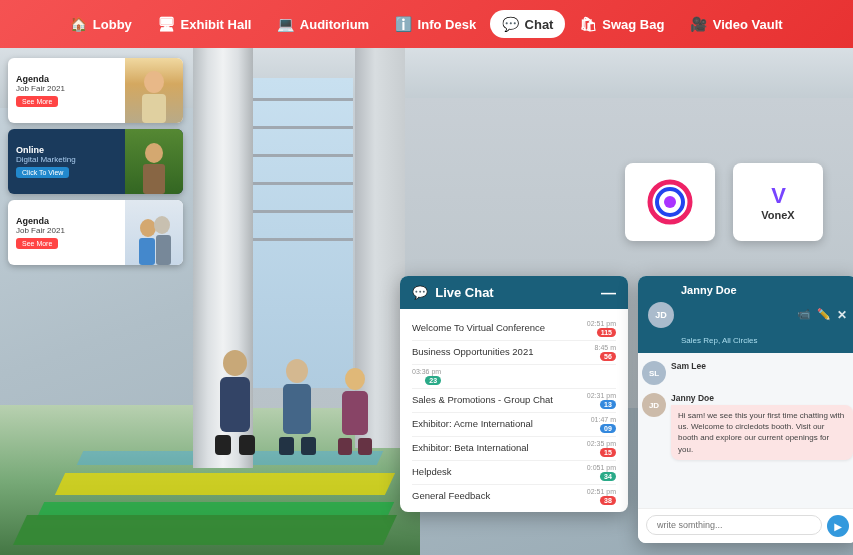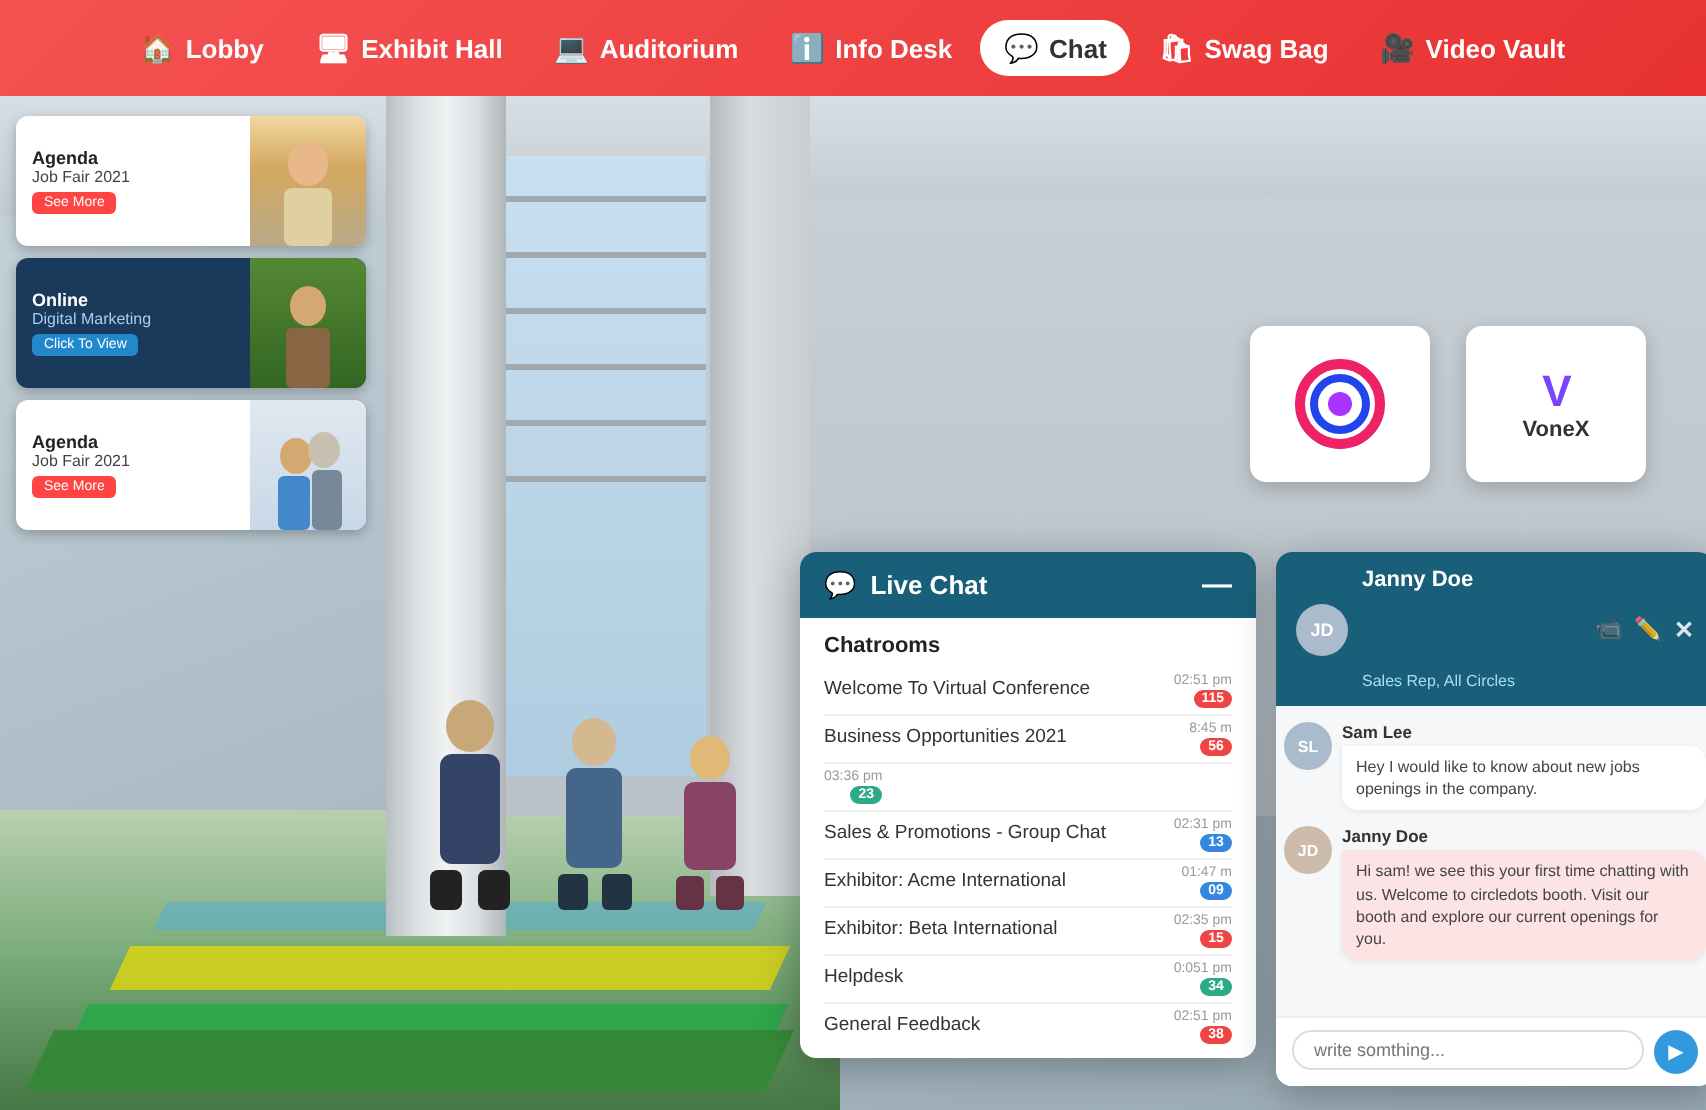--- a/index.html
+++ b/index.html
@@ -153,21 +153,20 @@
 
   <div style="position:absolute;top:228px;left:400px;width:228px;background:white;border-radius:8px;box-shadow:0 4px 20px rgba(0,0,0,0.3);overflow:hidden;">
     <div style="background:#1a5f7a;color:white;padding:9px 12px;display:flex;align-items:center;justify-content:space-between;">
       <div style="display:flex;align-items:center;gap:7px;">
         <span style="font-size:13px;">💬</span>
         <span style="font-size:13px;font-weight:600;">Live Chat</span>
       </div>
       <span style="cursor:pointer;font-size:15px;font-weight:600;line-height:1;">—</span>
     </div>
     <div style="padding:8px 12px 4px;">
-      <div style="font-size:11px;font-weight:700;color:#222;margin-bottom:5px;">Chatrooms</div>
 
       <div style="display:flex;align-items:center;justify-content:space-between;padding:3px 0;cursor:pointer;">
         <span style="font-size:9.5px;color:#333;flex:1;line-height:1.3;">Welcome To Virtual Conference</span>
         <div style="display:flex;flex-direction:column;align-items:flex-end;gap:1px;">
           <span style="font-size:7px;color:#999;">02:51 pm</span>
           <span style="background:#e44;color:white;font-size:7px;font-weight:700;border-radius:8px;padding:1px 4px;min-width:16px;text-align:center;">115</span>
         </div>
       </div>
       <div style="height:1px;background:#f0f0f0;"></div>
       <div style="display:flex;align-items:center;justify-content:space-between;padding:3px 0;cursor:pointer;">
@@ -241,21 +240,20 @@
         <span style="color:white;font-size:11px;cursor:pointer;opacity:0.85;">✏️</span>
         <span style="color:white;font-size:12px;cursor:pointer;opacity:0.85;font-weight:700;">✕</span>
       </div>
     </div>
     <div style="flex:1;padding:8px 4px;display:flex;flex-direction:column;gap:8px;background:#f5f7f9;min-height:155px;">
 
       <div style="display:flex;align-items:flex-start;gap:5px;">
         <div style="width:24px;height:24px;border-radius:50%;background:#aabbcc;flex-shrink:0;display:flex;align-items:center;justify-content:center;font-size:8px;color:white;font-weight:700;">SL</div>
         <div>
           <div style="font-size:8.5px;font-weight:700;color:#333;margin-bottom:2px;">Sam Lee</div>
-          <div style="background:white;border-radius:0 8px 8px 8px;padding:5px 7px;font-size:8px;color:#444;line-height:1.4;box-shadow:0 1px 3px rgba(0,0,0,0.08);">Hey I would like to  know about new jobs openings in the company.</div>
         </div>
       </div>
 
       <div style="display:flex;align-items:flex-start;gap:5px;">
         <div style="width:24px;height:24px;border-radius:50%;background:#ccbbaa;flex-shrink:0;display:flex;align-items:center;justify-content:center;font-size:8px;color:white;font-weight:700;">JD</div>
         <div>
           <div style="font-size:8.5px;font-weight:700;color:#333;margin-bottom:2px;">Janny Doe</div>
           <div style="background:#fce4e4;border-radius:0 8px 8px 8px;padding:5px 7px;font-size:8px;color:#444;line-height:1.4;box-shadow:0 1px 3px rgba(0,0,0,0.08);">Hi sam! we see this your first time chatting with us. Welcome to circledots booth. Visit our booth and explore our current openings for you.</div>
         </div>
       </div>

